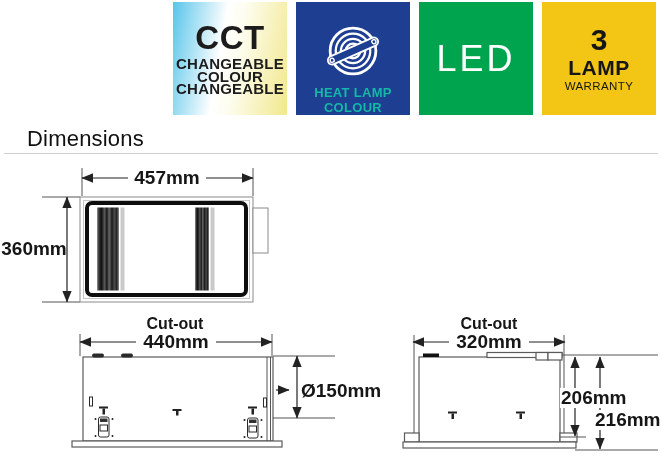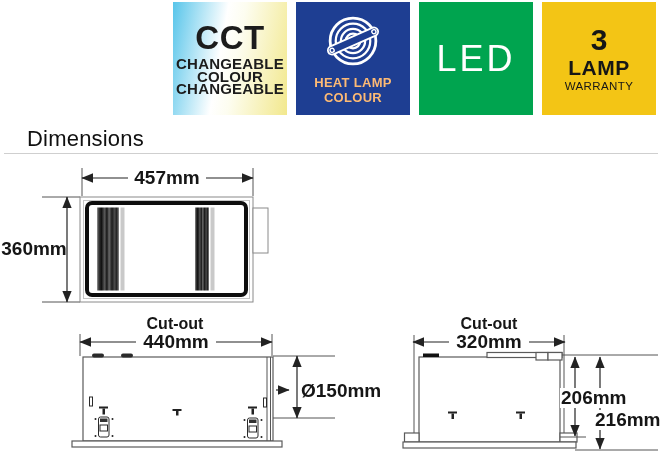--- a/index.html
+++ b/index.html
@@ -15,21 +15,21 @@
     display:flex; flex-direction:column; align-items:center; justify-content:center;
     text-align:center;
   }
   .badge-cct {
     background:linear-gradient(100deg, #58c5ea 0%, #ffffff 42%, #fdfdf0 55%, #f2e88d 100%);
     color:#1c1c1c;
   }
   .cct-title { font-size:33px; font-weight:800; line-height:1; letter-spacing:.5px; margin-bottom:4px; }
   .cct-sub { font-size:15px; font-weight:700; line-height:12.5px; letter-spacing:.2px; }
 
-  .badge-heat { background:#1e3e92; color:#fdba74; }
+  .badge-heat { background:#1e3e92; color:#14b8a6;justify-content:flex-end; }
   .heat-icon { margin-bottom:6px; }
   .heat-text { font-size:13px; font-weight:700; line-height:15px; letter-spacing:.3px; }
 
   .badge-led { background:#00a44f; color:#ffffff; }
   .led-text { font-size:36px; font-weight:400; letter-spacing:3px; }
 
   .badge-warranty { background:#f3c515; color:#161616; }
   .wty-num { font-size:30px; font-weight:800; line-height:1; }
   .wty-year { font-size:21px; font-weight:800; line-height:1.2; letter-spacing:.5px; }
   .wty-word { font-size:11.5px; font-weight:400; letter-spacing:.4px; }

